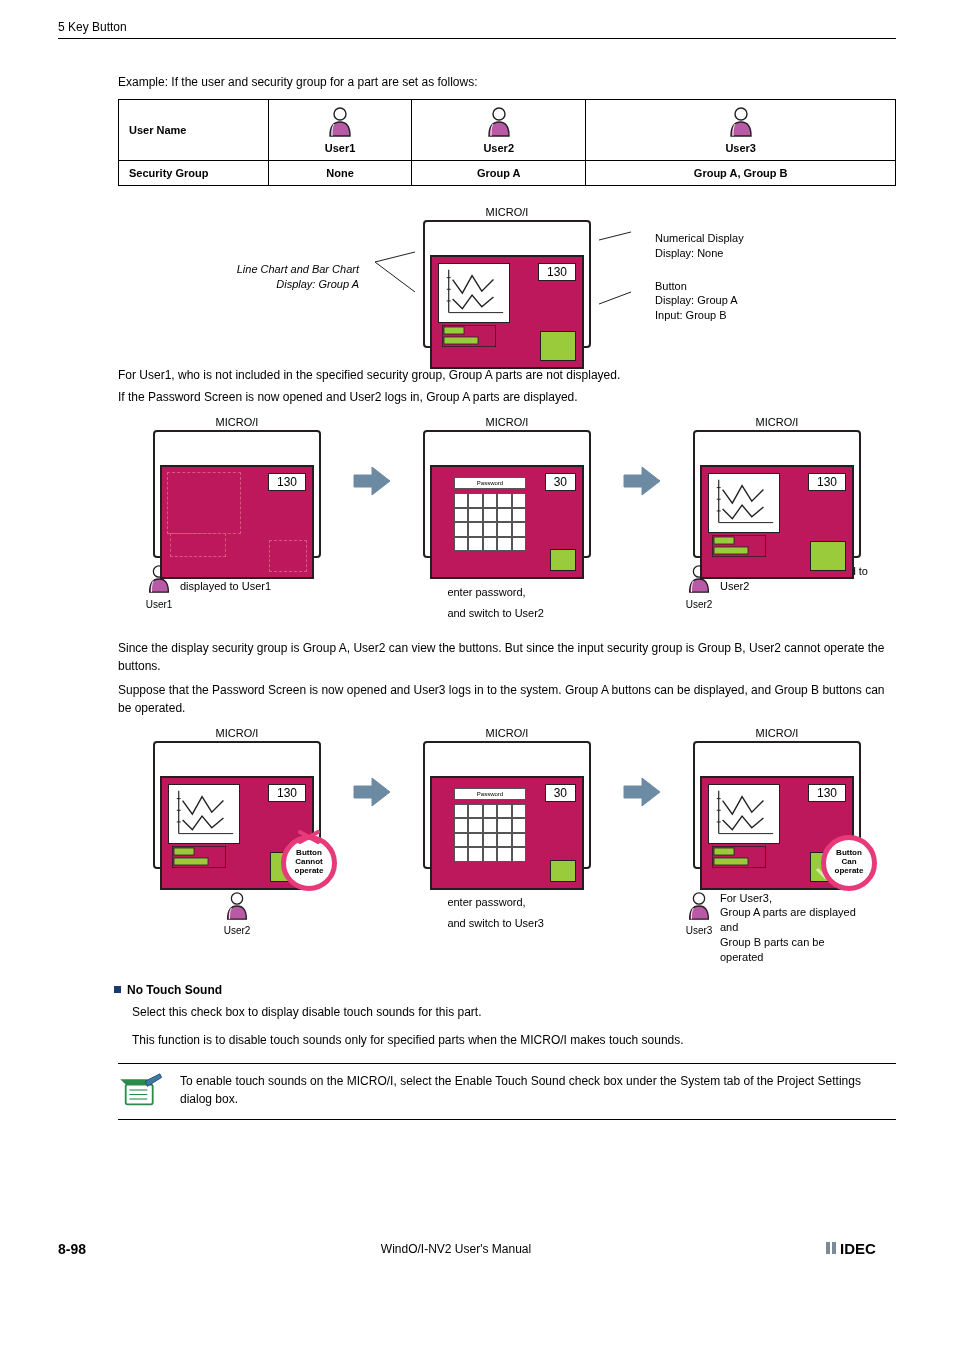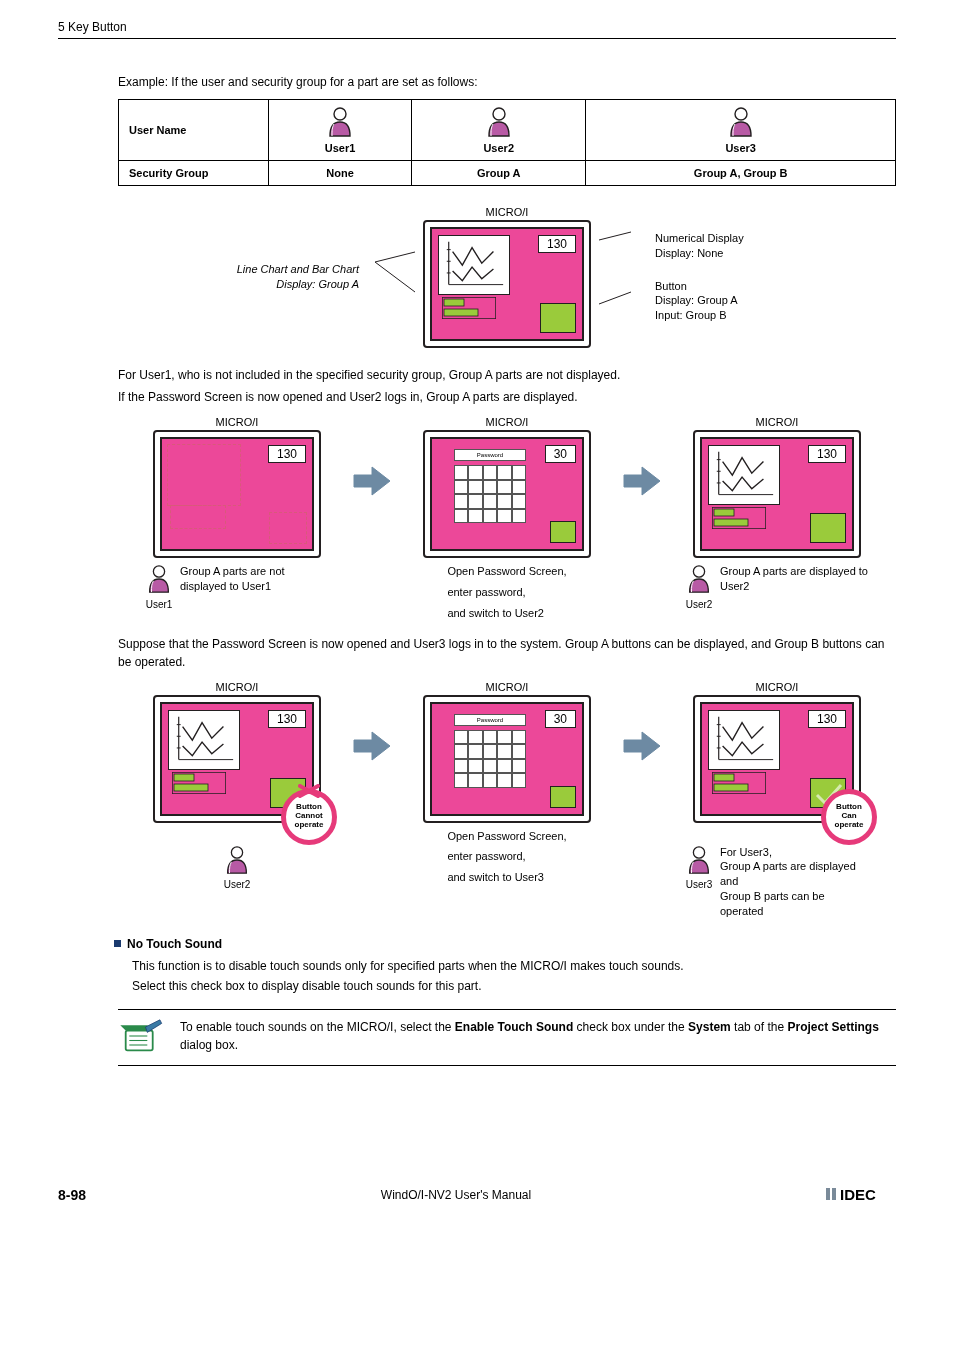--- a/index.html
+++ b/index.html
@@ -39,33 +39,33 @@
   .subhead .bullet { width:7px; height:7px; background:#1a3a6e; display:inline-block;}
   .subhead .txt { font-weight:bold; font-size:12px;}
   .note-row { display:flex; align-items:flex-start; gap:16px; border-top:1px solid #000; border-bottom:1px solid #000; padding:8px 0; margin:14px 0 0 0;}
   .note-icon svg { width:46px; height:36px;}
   .note-text { font-size:12px; line-height:1.5;}
   .footer { display:flex; justify-content:space-between; align-items:center; border-top:0; margin-top:120px;}
   .footer-left { font-weight:bold; font-size:14px;}
   .footer-center { font-size:12px;}
   .footer-right svg { height:16px;}
   .frame { border:2.5px solid #231f20; border-radius:4px; padding:5px; background:#fff; width:168px; height:128px;}
-  .inner-screen { border:2px solid #231f20; background:#ec4899; width:100%; height:100%; position:relative; padding:5px;}
+  .inner-screen { border:2px solid #231f20; background:#be185d; width:100%; height:100%; position:relative; padding:5px;margin-top:28px;}
   .num-display { position:absolute; top:6px; right:6px; border:1.5px solid #231f20; background:#fff; font-size:12px; padding:1px 8px; font-weight:normal;}
   .chartbox { position:absolute; top:6px; left:6px; width:72px; height:60px; border:1.5px solid #231f20; background:#fff;}
   .barbox { position:absolute; top:68px; left:10px; width:54px; height:22px;}
   .buttonbox { position:absolute; bottom:6px; right:6px; width:36px; height:30px; border:1.5px solid #231f20; background:#9acb3b;}
   .badge { position:absolute; border-radius:50%; width:56px; height:56px; display:flex; flex-direction:column; align-items:center; justify-content:center; font-size:8px; font-weight:bold; text-align:center; line-height:1.1;}
   .badge.red { border:5px solid #e63a7a; color:#000;}
   .badge.pink { border:5px solid #e63a7a; color:#000; background:rgba(255,255,255,0.0);}
   .dashed-box { position:absolute; border:1.2px dashed #d85a7a;}
   .kp-grid { position:absolute; left:22px; top:26px; width:72px; height:58px; display:grid; grid-template-columns:repeat(5,1fr); grid-template-rows:repeat(4,1fr);}
   .kp-grid div { border:0.8px solid #555; background:#fff;}
   .kp-bar { position:absolute; left:22px; top:10px; width:72px; height:12px; background:#fff; border:1px solid #555; font-size:6px; display:flex; align-items:center; justify-content:center;}
-  strong.b { font-weight:bold;}
+  strong.b { font-weight:normal;}
 </style>
 </head>
 <body>
 
 <svg width="0" height="0" style="position:absolute">
   <defs>
     <g id="user-svg">
       <circle cx="16" cy="8" r="6" fill="none" stroke="#231f20" stroke-width="1.4"></circle>
       <path d="M6 30 C6 20 10 16 16 16 C22 16 26 20 26 30 Z" fill="#b85aa5" stroke="#231f20" stroke-width="1.4"></path>
       <path d="M10 18 C 8 22 8 24 8 30" fill="none" stroke="#fff" stroke-width="1"></path>
@@ -274,20 +274,21 @@
           <span class="user-icon"><svg viewBox="0 0 32 32">
                 <use href="#user-svg"></use>
               </svg></span>
           <span style="font-size:10px">User2</span>
         </div>
         <div class="txt">Group A parts are displayed to User2</div>
       </div>
     </div>
   </div>
 
+  <p class="para">Since the display security group is Group A, User2 can view the buttons. But since the input security group is Group B, User2 cannot operate the buttons.</p>
   <p class="para" style="margin-top:-4px">Suppose that the Password Screen is now opened and User3 logs in to the system. Group A buttons can be displayed, and Group B buttons can be operated.</p>
 
   <div class="scenario-row">
 
     <div class="scenario-col">
       <div class="micro-label">MICRO/I</div>
       <div class="frame" style="position:relative;">
         <div class="inner-screen">
           <div class="chartbox"><svg viewBox="0 0 72 56">
                 <use href="#chart-svg"></use>
@@ -399,22 +400,22 @@
           <div>Group B parts can be operated</div>
         </div>
       </div>
     </div>
   </div>
 
   <div class="subhead">
     <span class="bullet"></span>
     <span class="txt">No Touch Sound</span>
   </div>
+  <p class="para" style="margin:2px 0 10px 14px">Select this check box to display disable touch sounds for this part.</p>
   <p class="para" style="margin:2px 0 2px 14px">This function is to disable touch sounds only for specified parts when the MICRO/I makes touch sounds.</p>
-  <p class="para" style="margin:2px 0 10px 14px">Select this check box to display disable touch sounds for this part.</p>
 
   <div class="note-row">
     <span class="note-icon"><svg viewBox="-2 -6 50 40">
           <use href="#note-icon-svg"></use>
         </svg></span>
     <div class="note-text">
       <span>To enable touch sounds on the MICRO/I, select the </span><strong class="b">Enable Touch Sound</strong><span> check box under the </span><strong class="b">System</strong><span> tab of the </span><strong class="b">Project Settings</strong><span> dialog box.</span>
     </div>
   </div>
 </div>

